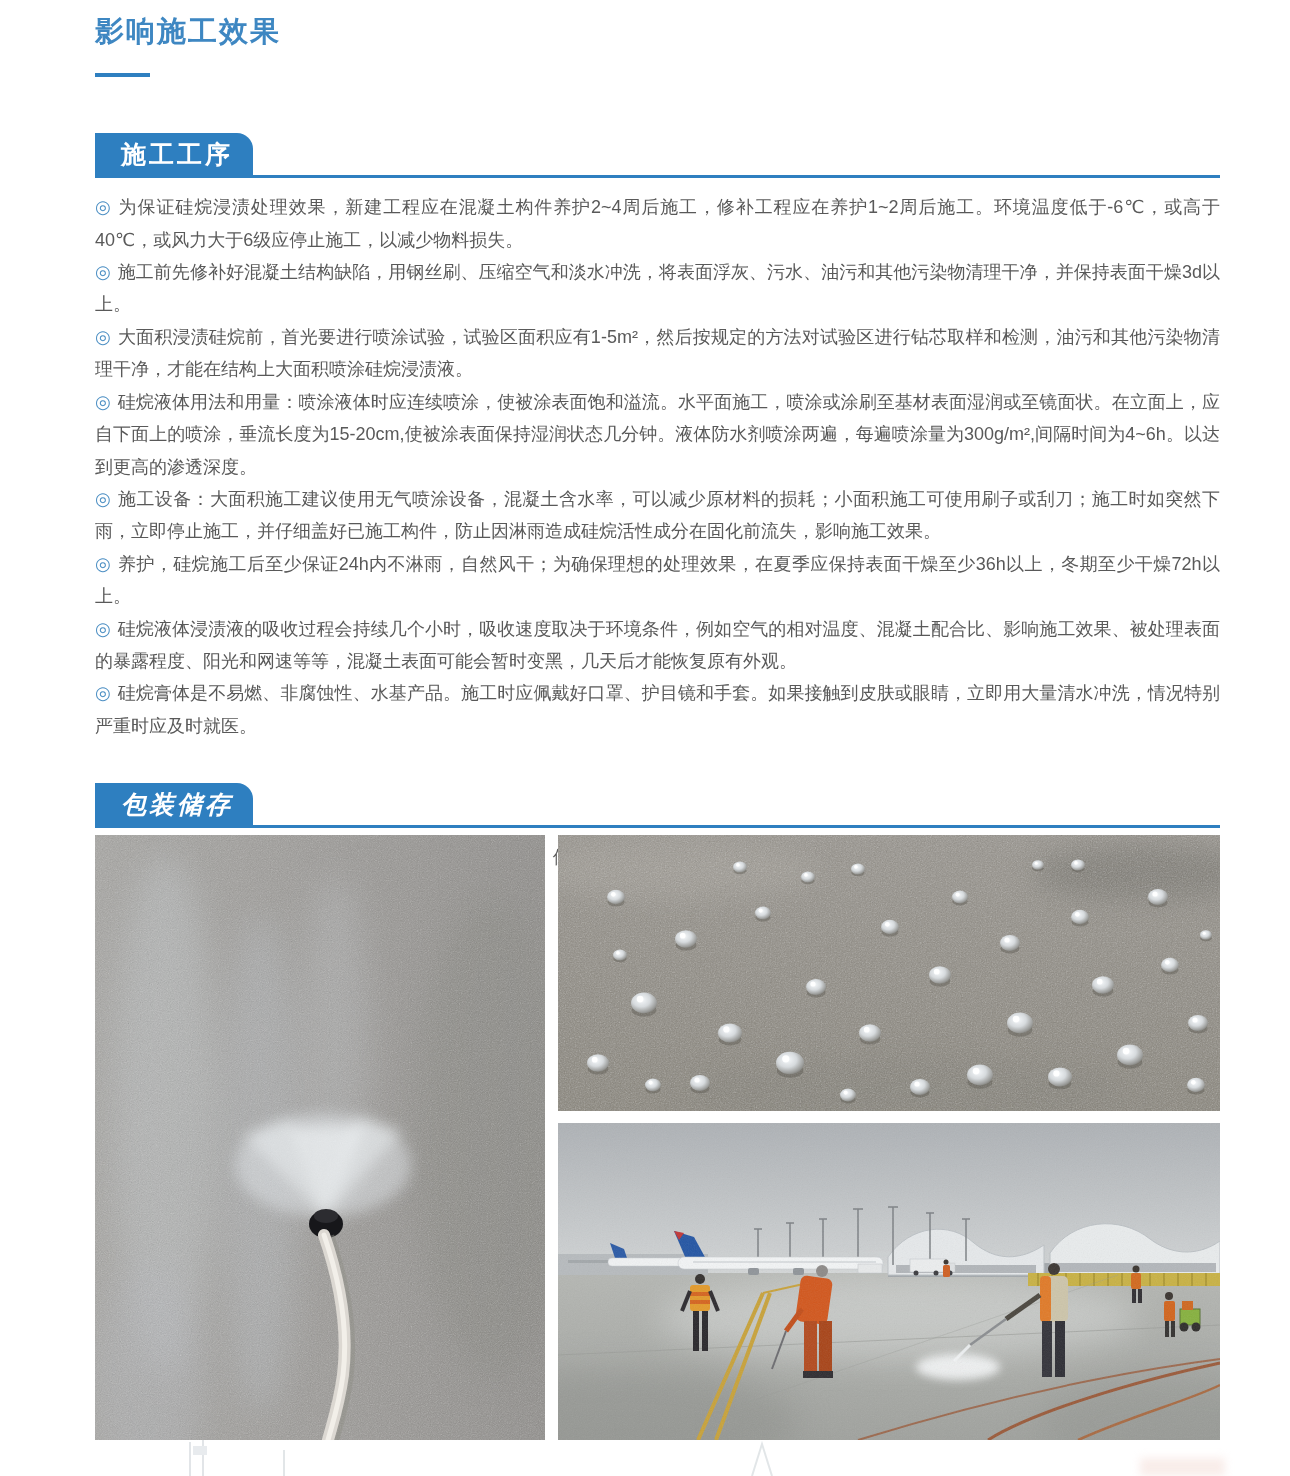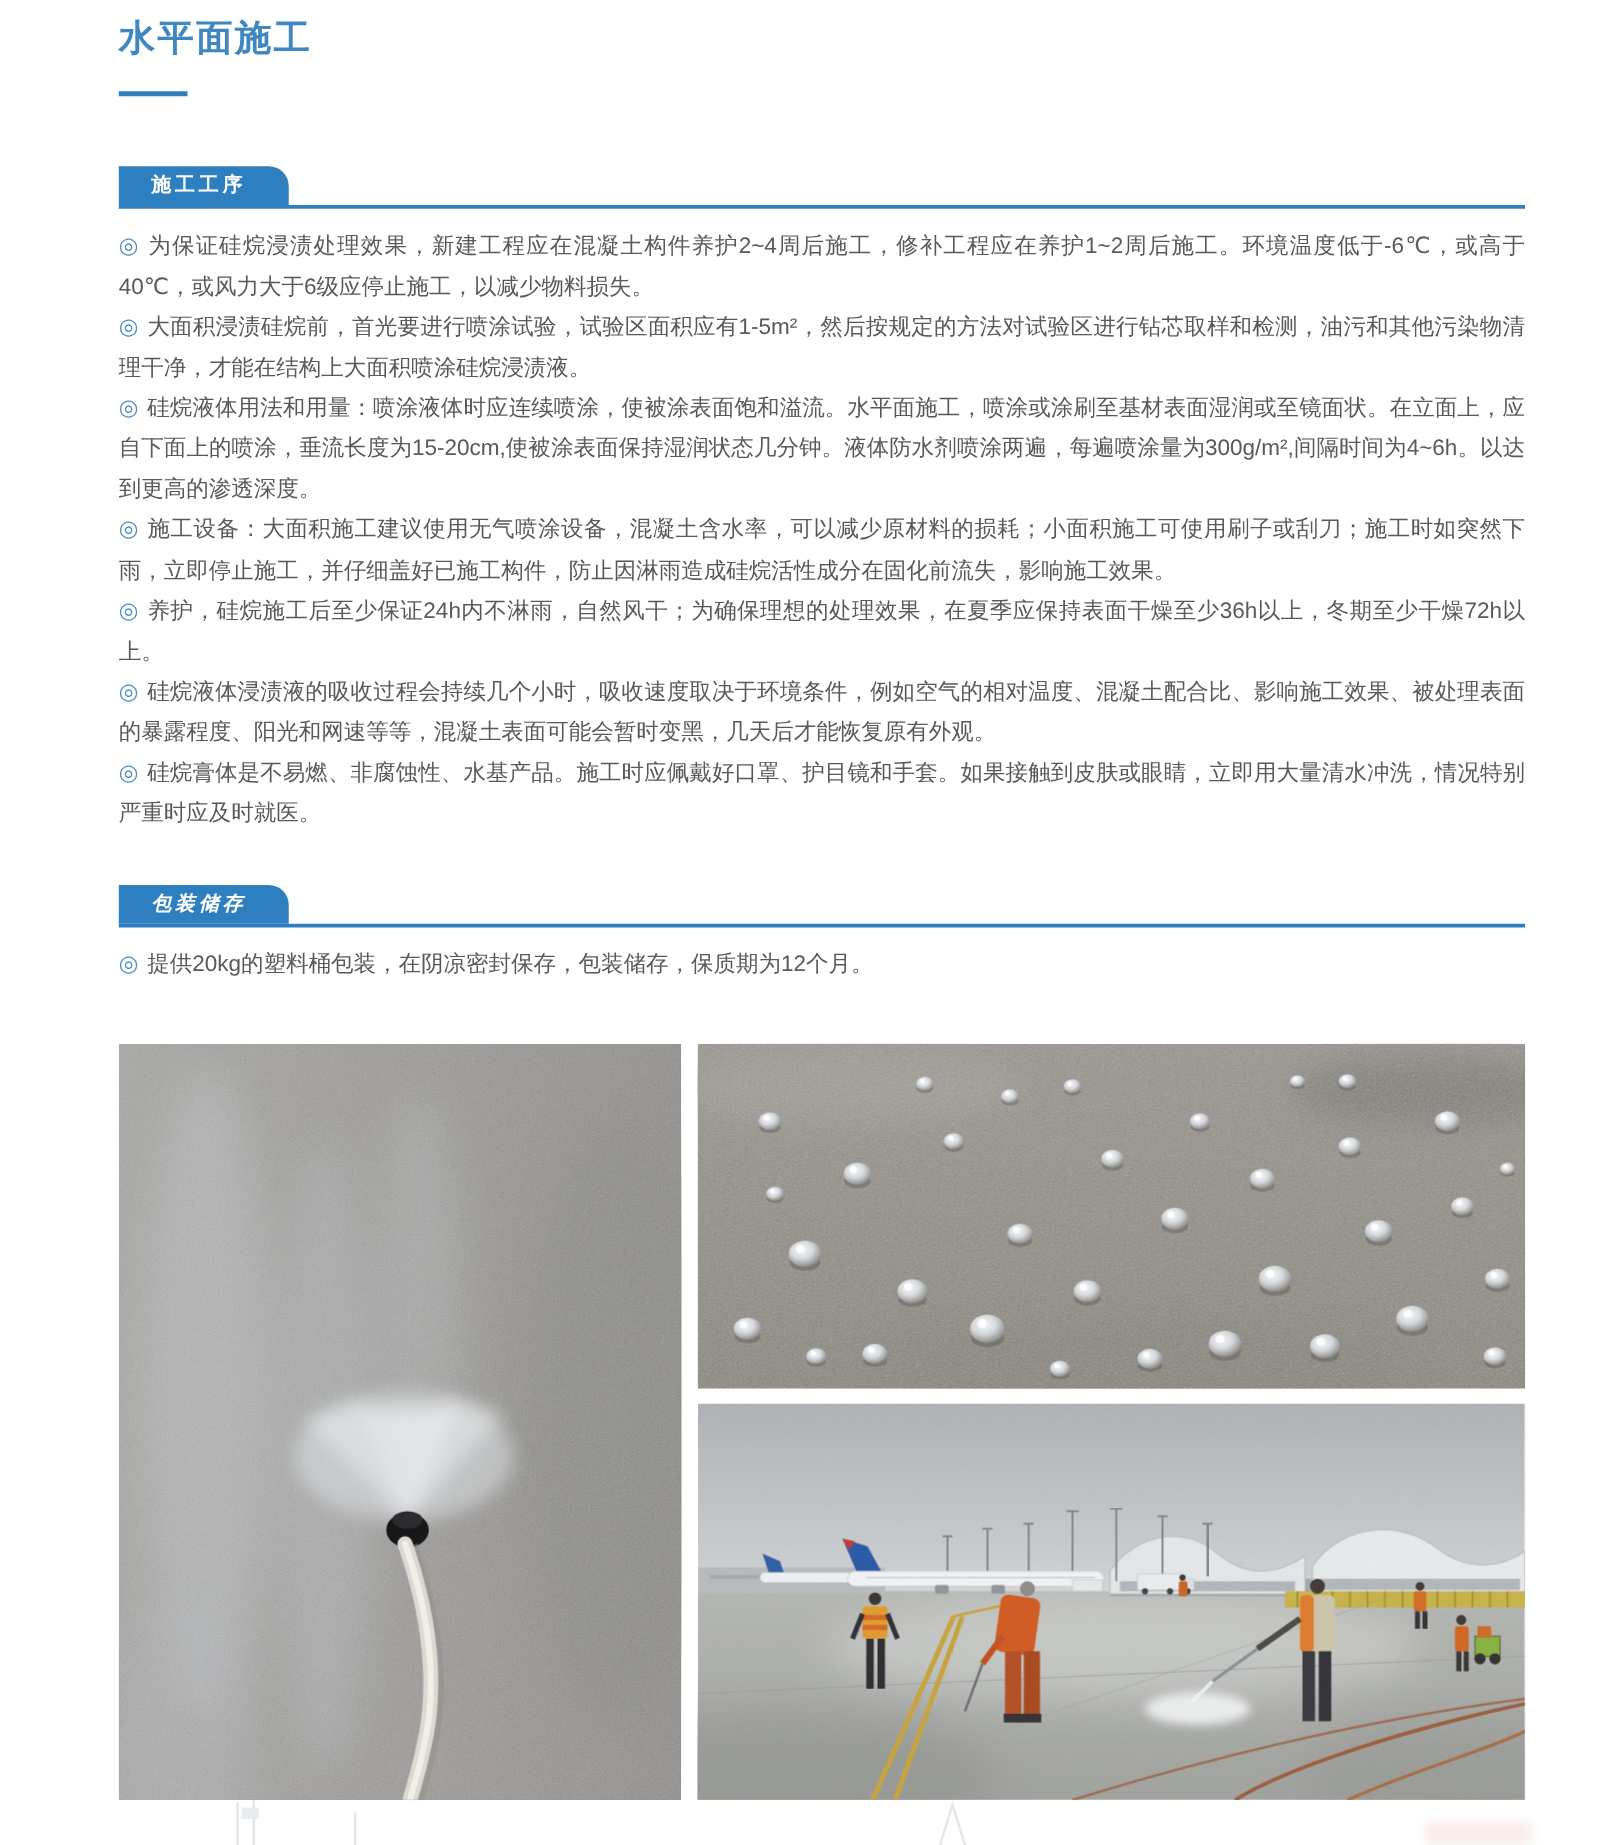--- a/index.html
+++ b/index.html
@@ -11,48 +11,49 @@
   .content{position:absolute;left:95px;top:0;width:1125px;}
   .page-title{
     margin:13px 0 0 0;font-size:29px;font-weight:bold;color:#3e87c2;
     letter-spacing:2px;line-height:1.25;
   }
   .title-underline{width:55px;height:4px;background:#2e7fc0;margin-top:24px;}
   .section-header{margin-top:56px;border-bottom:3px solid #2e7fc0;line-height:0;}
   .section-header.second{margin-top:41px;font-style:italic;}
   .tab{
     display:inline-block;vertical-align:bottom;background:#2e7fc0;color:#ffffff;
-    font-size:16px;font-weight:bold;letter-spacing:3px;
-    padding:6px 34px 6px 26px;border-radius:0 16px 0 0;line-height:1.2;
+    font-size:25px;font-weight:bold;letter-spacing:3px;
+    padding:6px 20px 6px 26px;border-radius:0 16px 0 0;line-height:1.2;
   }
   .bullets{margin-top:13px;font-size:18px;line-height:32.4px;color:#595959;text-align:justify;}
   .bullet{margin:0;}
   .bmark{color:#4e90c4;margin-right:7px;}
   .gallery{position:absolute;left:95px;top:835px;width:1125px;height:605px;}
   .photo{position:absolute;overflow:hidden;line-height:0;}
   .photo-left{left:0;top:0;width:450px;height:605px;}
   .photo-top{left:463px;top:0;width:662px;height:276px;}
   .photo-bottom{left:463px;top:288px;width:662px;height:317px;}
   .footer-wm{position:absolute;left:0;top:1440px;width:1290px;height:36px;}
 </style>
 </head>
 <body>
 
 <div class="content">
 
-  <h1 class="page-title">水平面施工</h1>
+  <h1 class="page-title">影响施工效果</h1>
   <div class="title-underline"></div>
 
   <div class="section-header">
     <div class="tab">
       <span>施工工序</span>
     </div>
   </div>
   <div class="bullets">
     <p class="bullet"><span class="bmark">◎</span><span>为保证硅烷浸渍处理效果，新建工程应在混凝土构件养护2~4周后施工，修补工程应在养护1~2周后施工。环境温度低于-6℃，或高于40℃，或风力大于6级应停止施工，以减少物料损失。</span></p>
+    <p class="bullet"><span class="bmark">◎</span><span>施工前先修补好混凝土结构缺陷，用钢丝刷、压缩空气和淡水冲洗，将表面浮灰、污水、油污和其他污染物清理干净，并保持表面干燥3d以上。</span></p>
     <p class="bullet"><span class="bmark">◎</span><span>大面积浸渍硅烷前，首光要进行喷涂试验，试验区面积应有1-5m²，然后按规定的方法对试验区进行钻芯取样和检测，油污和其他污染物清理干净，才能在结构上大面积喷涂硅烷浸渍液。</span></p>
     <p class="bullet"><span class="bmark">◎</span><span>硅烷液体用法和用量：喷涂液体时应连续喷涂，使被涂表面饱和溢流。水平面施工，喷涂或涂刷至基材表面湿润或至镜面状。在立面上，应自下面上的喷涂，垂流长度为15-20cm,使被涂表面保持湿润状态几分钟。液体防水剂喷涂两遍，每遍喷涂量为300g/m²,间隔时间为4~6h。以达到更高的渗透深度。</span></p>
     <p class="bullet"><span class="bmark">◎</span><span>施工设备：大面积施工建议使用无气喷涂设备，混凝土含水率，可以减少原材料的损耗；小面积施工可使用刷子或刮刀；施工时如突然下雨，立即停止施工，并仔细盖好已施工构件，防止因淋雨造成硅烷活性成分在固化前流失，影响施工效果。</span></p>
     <p class="bullet"><span class="bmark">◎</span><span>养护，硅烷施工后至少保证24h内不淋雨，自然风干；为确保理想的处理效果，在夏季应保持表面干燥至少36h以上，冬期至少干燥72h以上。</span></p>
     <p class="bullet"><span class="bmark">◎</span><span>硅烷液体浸渍液的吸收过程会持续几个小时，吸收速度取决于环境条件，例如空气的相对温度、混凝土配合比、影响施工效果、被处理表面的暴露程度、阳光和网速等等，混凝土表面可能会暂时变黑，几天后才能恢复原有外观。</span></p>
     <p class="bullet"><span class="bmark">◎</span><span>硅烷膏体是不易燃、非腐蚀性、水基产品。施工时应佩戴好口罩、护目镜和手套。如果接触到皮肤或眼睛，立即用大量清水冲洗，情况特别严重时应及时就医。</span></p>
   </div>
 
   <div class="section-header second">
     <div class="tab">

